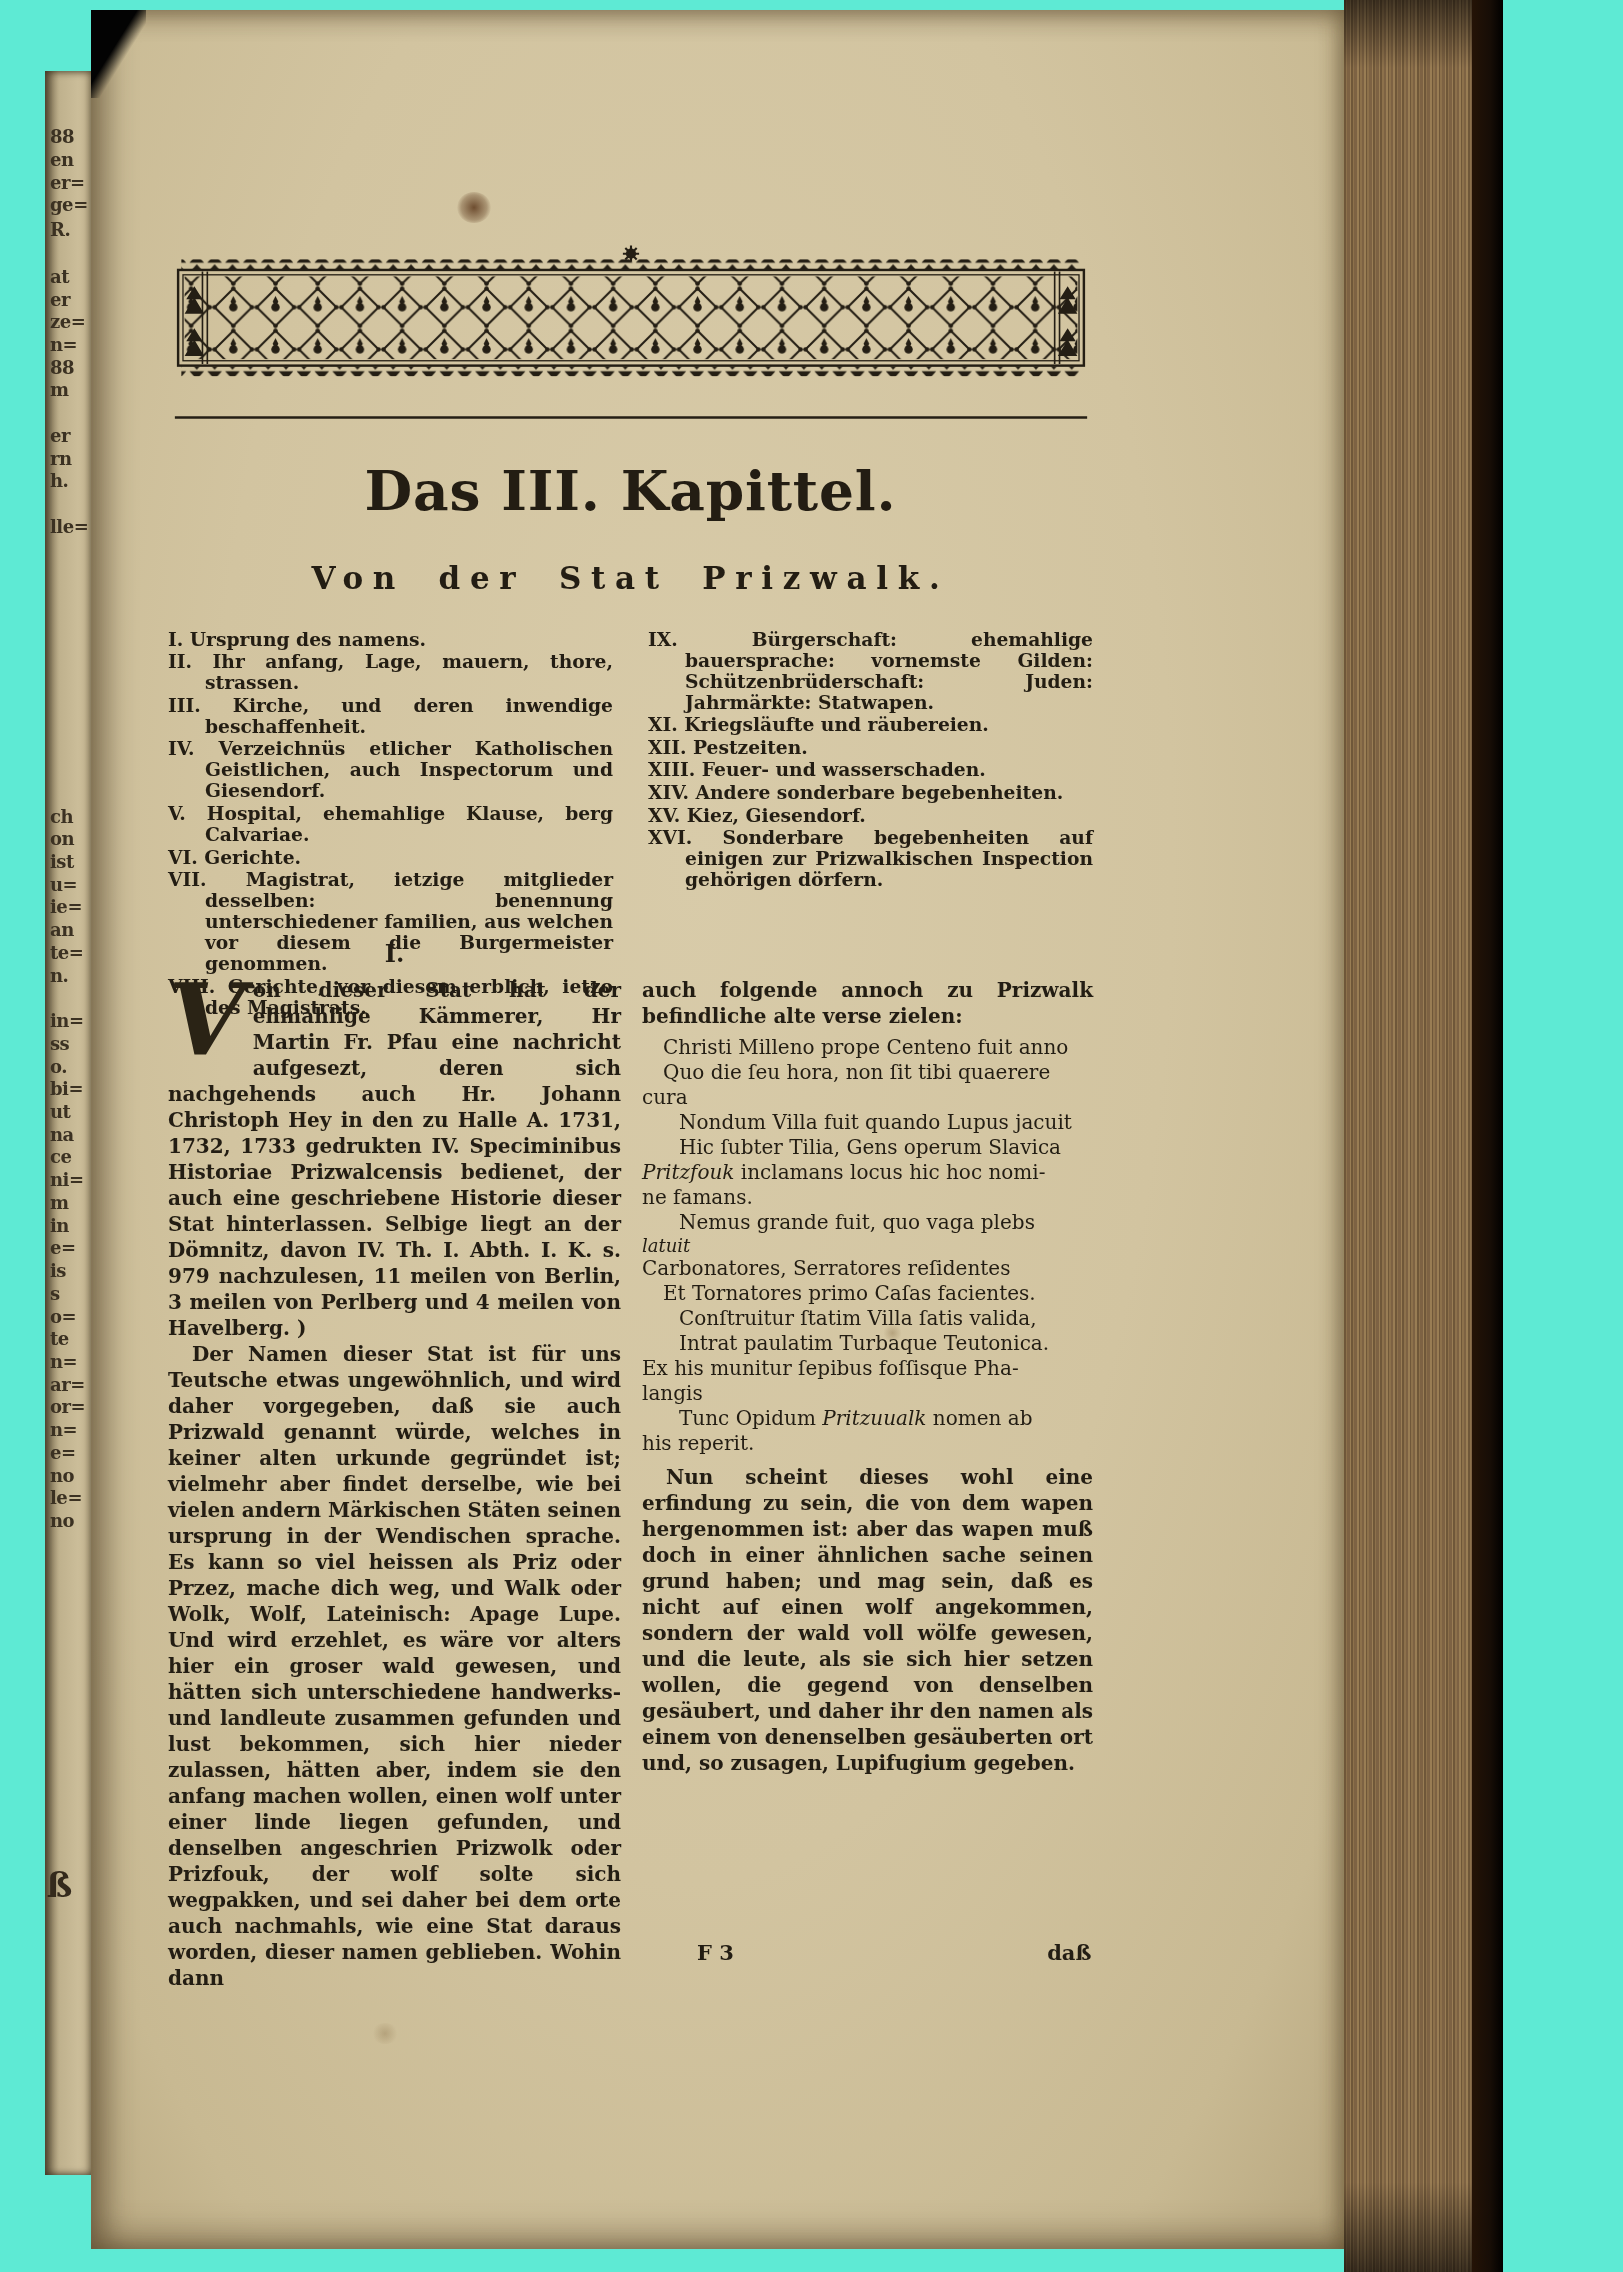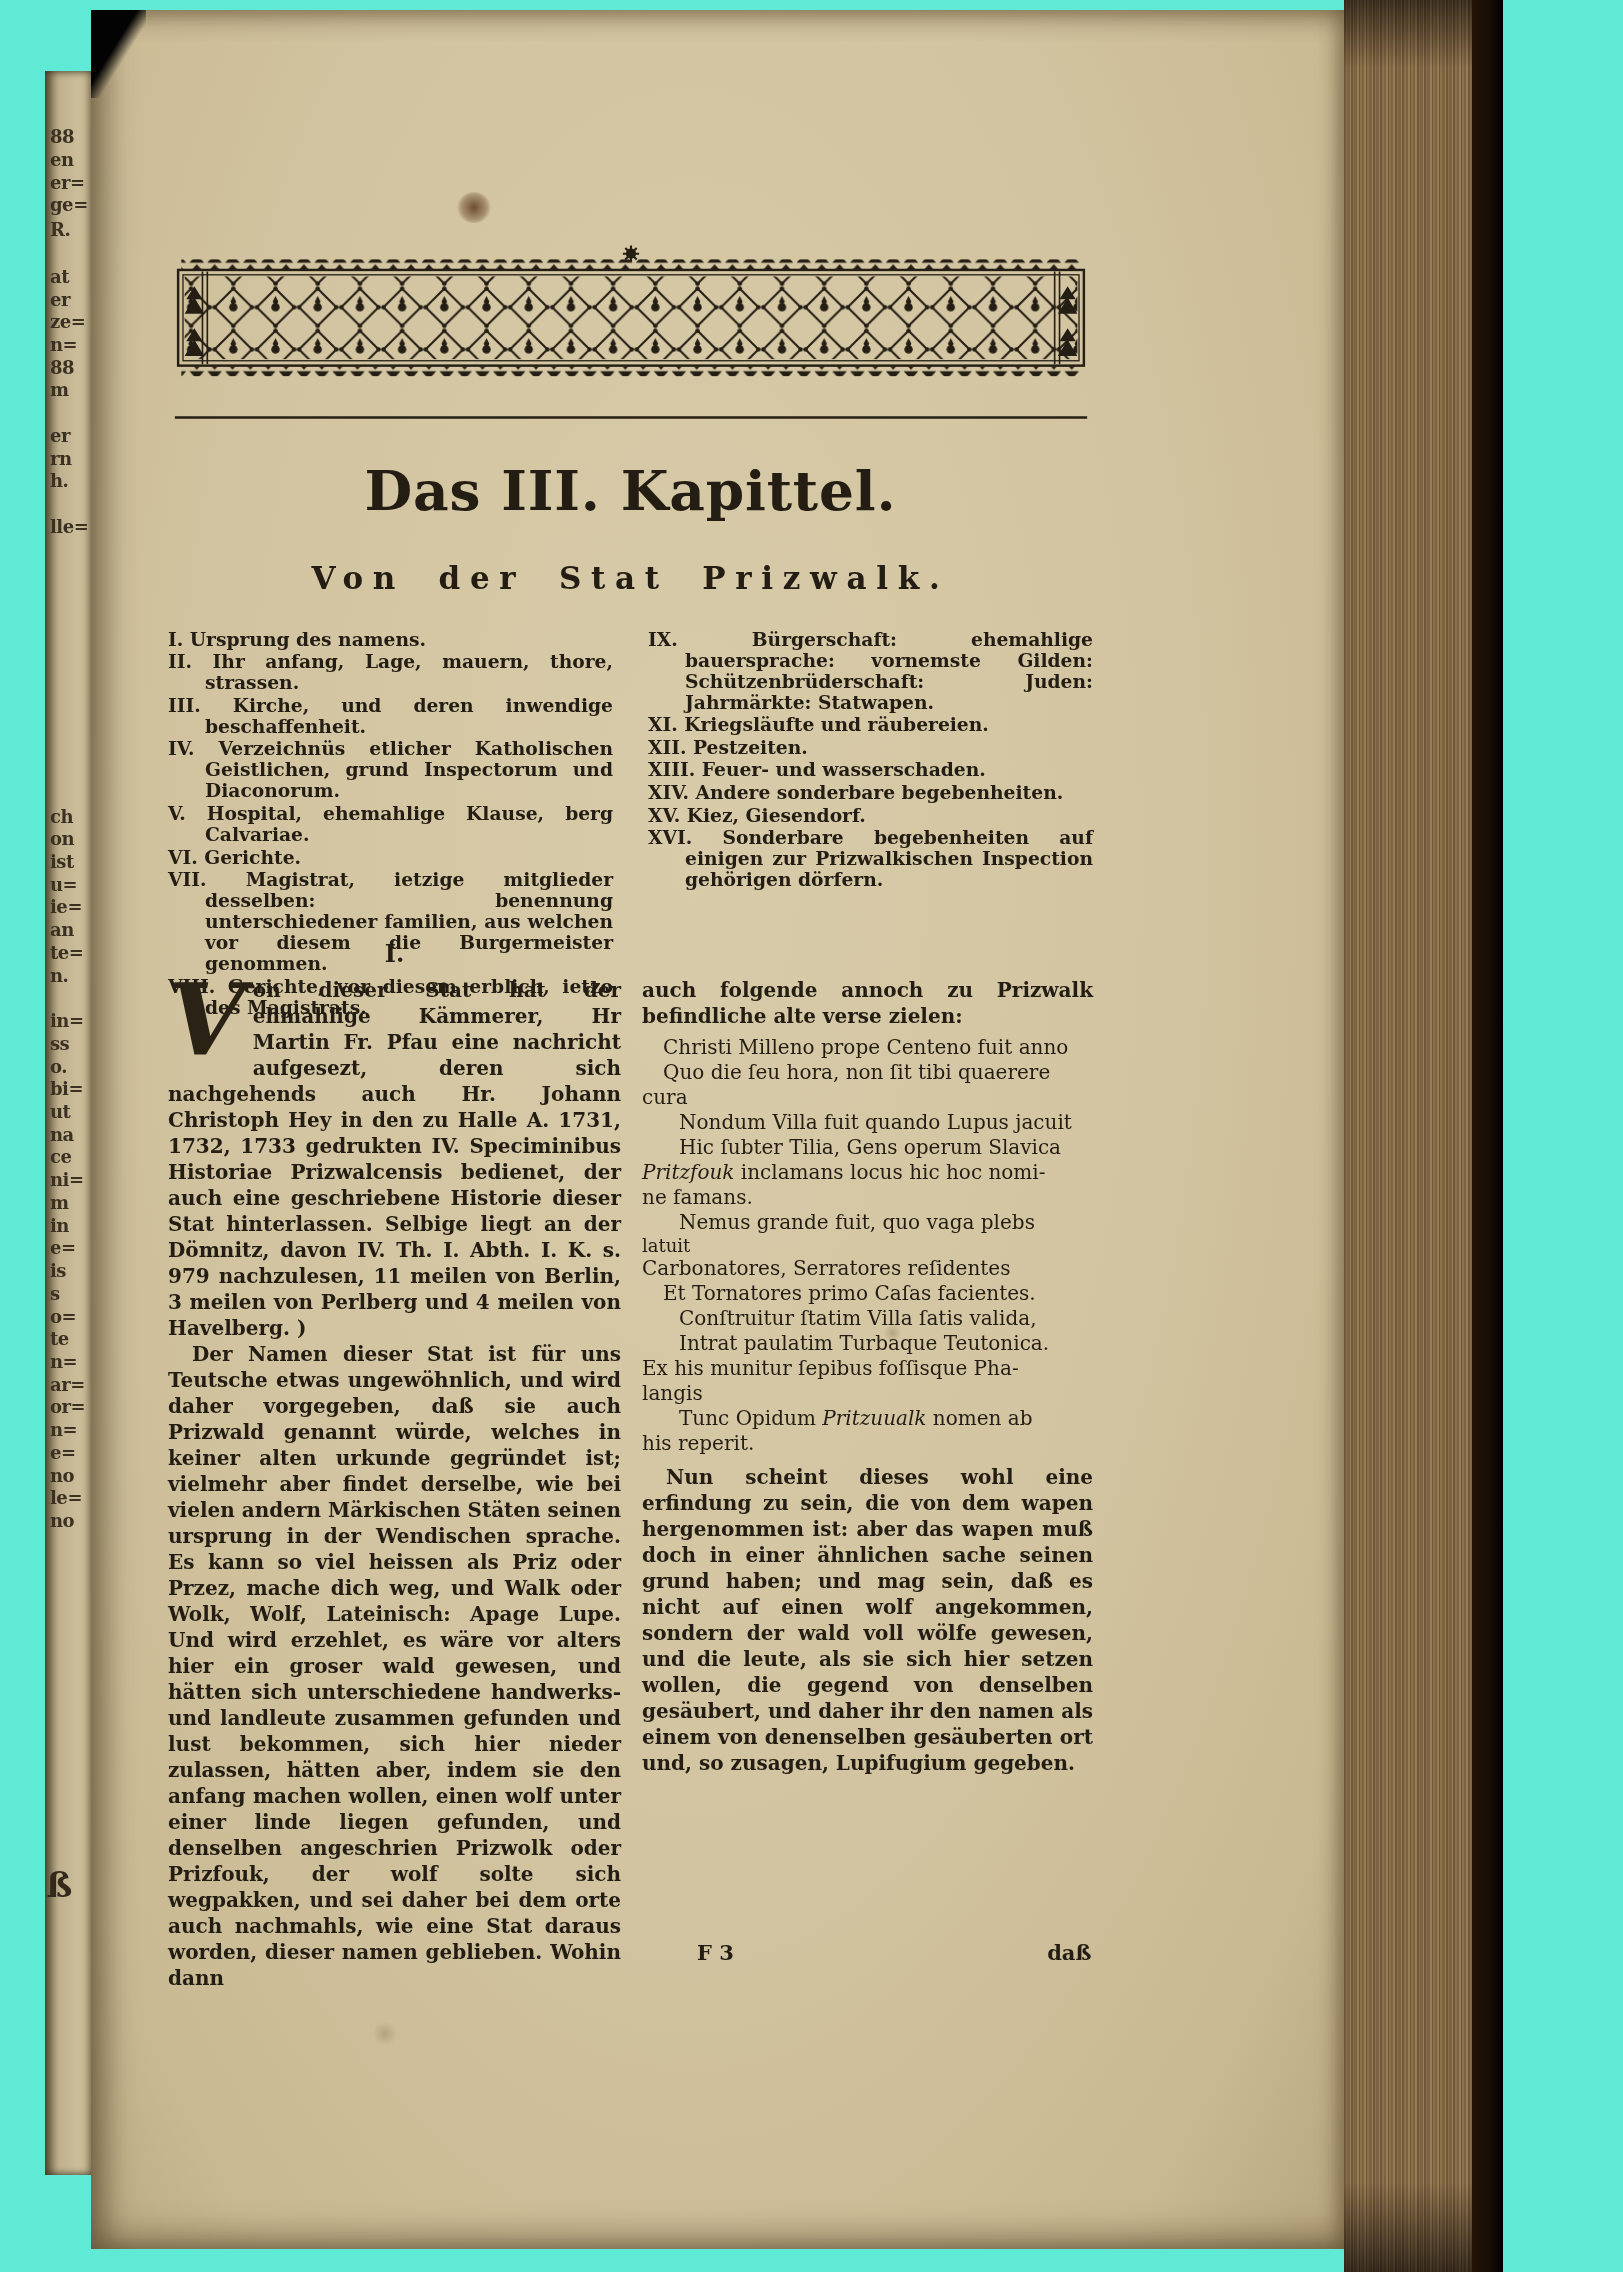--- a/index.html
+++ b/index.html
@@ -80,21 +80,21 @@
   .dropcap {
     float: left; font-size: 99px; line-height: 80px;
     padding: 3.2px 8px 0 0; font-style: italic; font-weight: bold; color: #2a2315;
   }
 
   
   .verses { margin: 6.5px 0 8px 0; font-weight: normal; font-size: 20px; line-height: 25px; text-align: left; }
   .verse-line.ind1 { margin-left: 21px; }
   .verse-line.ind2 { margin-left: 37px; }
   .verse-line.center { text-align: left; margin-left: 0; }
-  .verse-line.italic { }
+  .verse-line.italic { font-style: italic; }
   .verse-line.small { font-size: 18px; line-height: 21px; }
   .verse-lead { font-style: italic; }
 
   
   .footer-sig { position: absolute; left: 529px; top: 1930px; font-weight: bold; font-size: 21px; }
   .footer-catch { position: absolute; right: 1.6px; top: 1930px; font-weight: bold; font-size: 21px; }
 
   
   .fore-edge {
     position: absolute; left: 1344px; top: 0; width: 128px; height: 2273px;
@@ -269,21 +269,21 @@
       <div class="chapter-subtitle">Von der Stat Prizwalk.</div>
 
       <div class="toc">
         <div class="toc-col">
   <div class="toc-item"><span class="toc-num">I.</span> <span class="toc-text">Ursprung des namens.</span></div>
 
   <div class="toc-item"><span class="toc-num">II.</span> <span class="toc-text">Ihr anfang, Lage, mauern, thore, strassen.</span></div>
 
   <div class="toc-item"><span class="toc-num">III.</span> <span class="toc-text">Kirche, und deren inwendige beschaffenheit.</span></div>
 
-  <div class="toc-item"><span class="toc-num">IV.</span> <span class="toc-text">Verzeichnüs etlicher Katholischen Geistlichen, grund Inspectorum und Diaconorum.</span></div>
+  <div class="toc-item"><span class="toc-num">IV.</span> <span class="toc-text">Verzeichnüs etlicher Katholischen Geistlichen, auch Inspectorum und Giesendorf.</span></div>
 
   <div class="toc-item"><span class="toc-num">V.</span> <span class="toc-text">Hospital, ehemahlige Klause, berg Calvariae.</span></div>
 
   <div class="toc-item"><span class="toc-num">VI.</span> <span class="toc-text">Gerichte.</span></div>
 
   <div class="toc-item"><span class="toc-num">VII.</span> <span class="toc-text">Magistrat, ietzige mitglieder desselben: benennung unterschiedener familien, aus welchen vor diesem die Burgermeister genommen.</span></div>
 
   <div class="toc-item"><span class="toc-num">VIII.</span> <span class="toc-text">Gerichte, vor diesem erblich, ietzo des Magistrats.</span></div>
 </div>
         <div class="toc-col">

